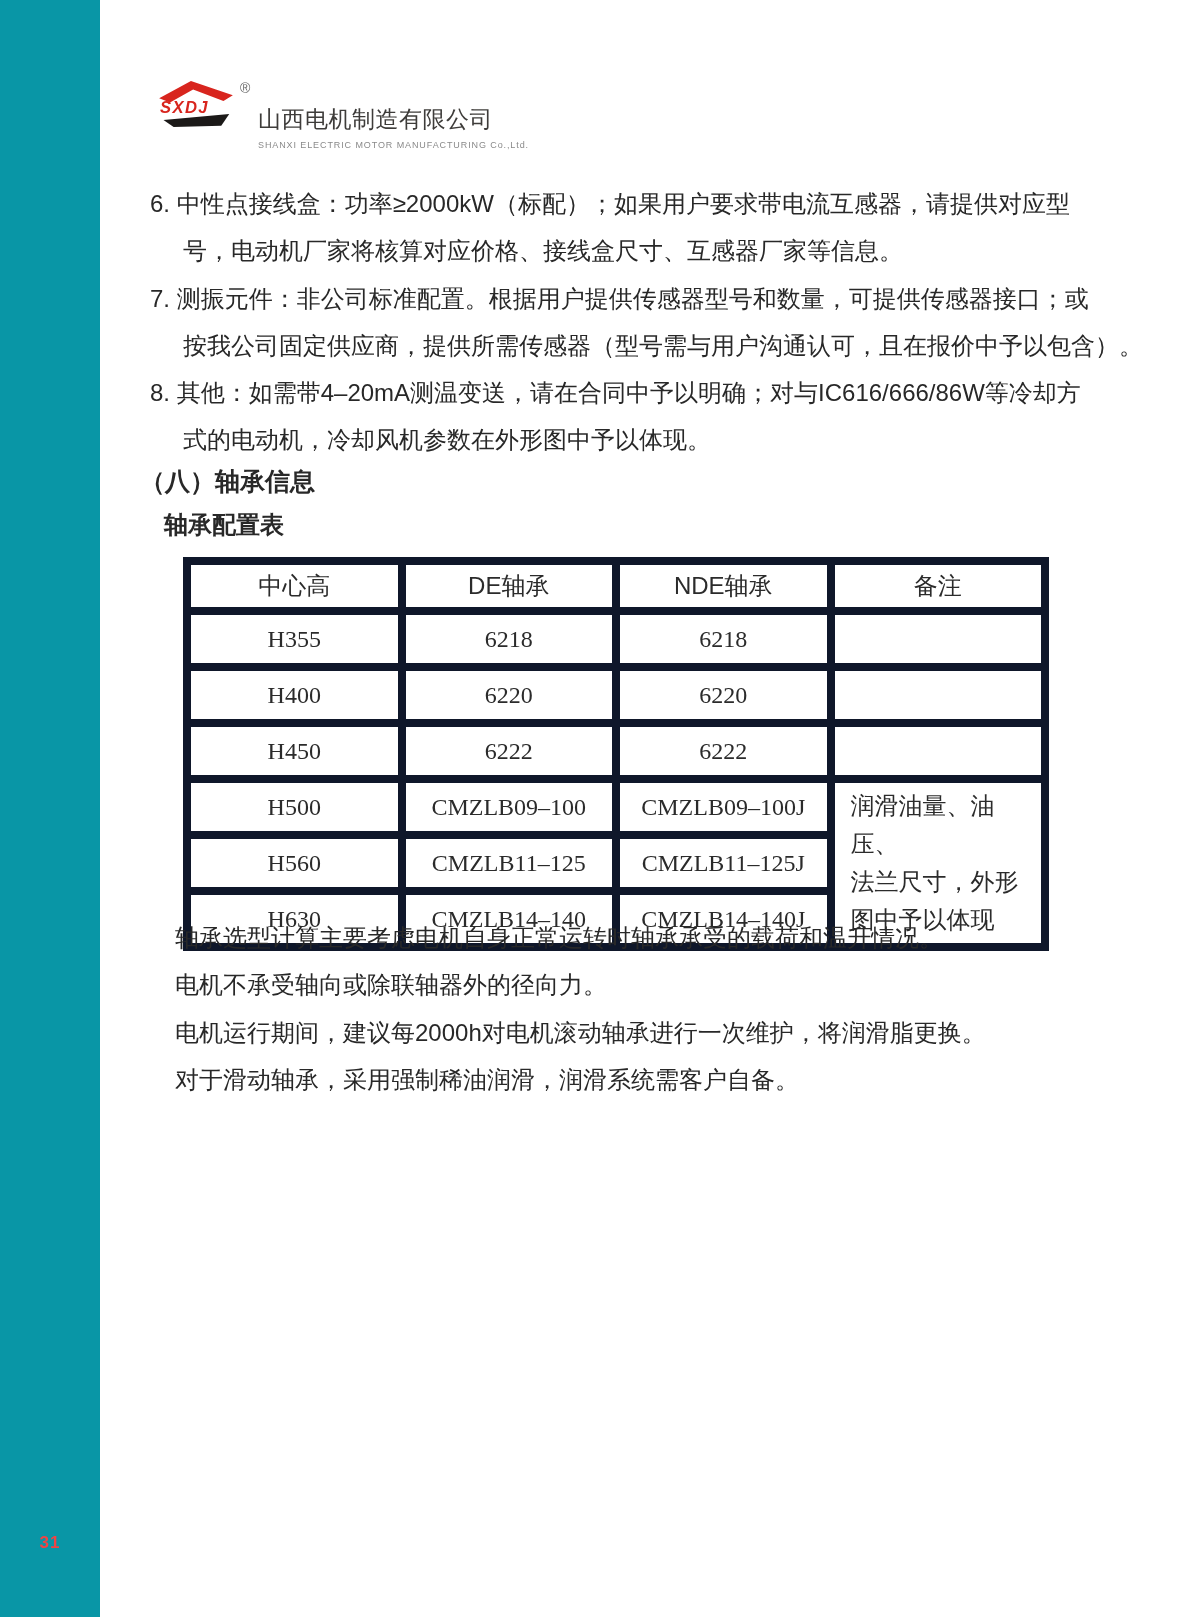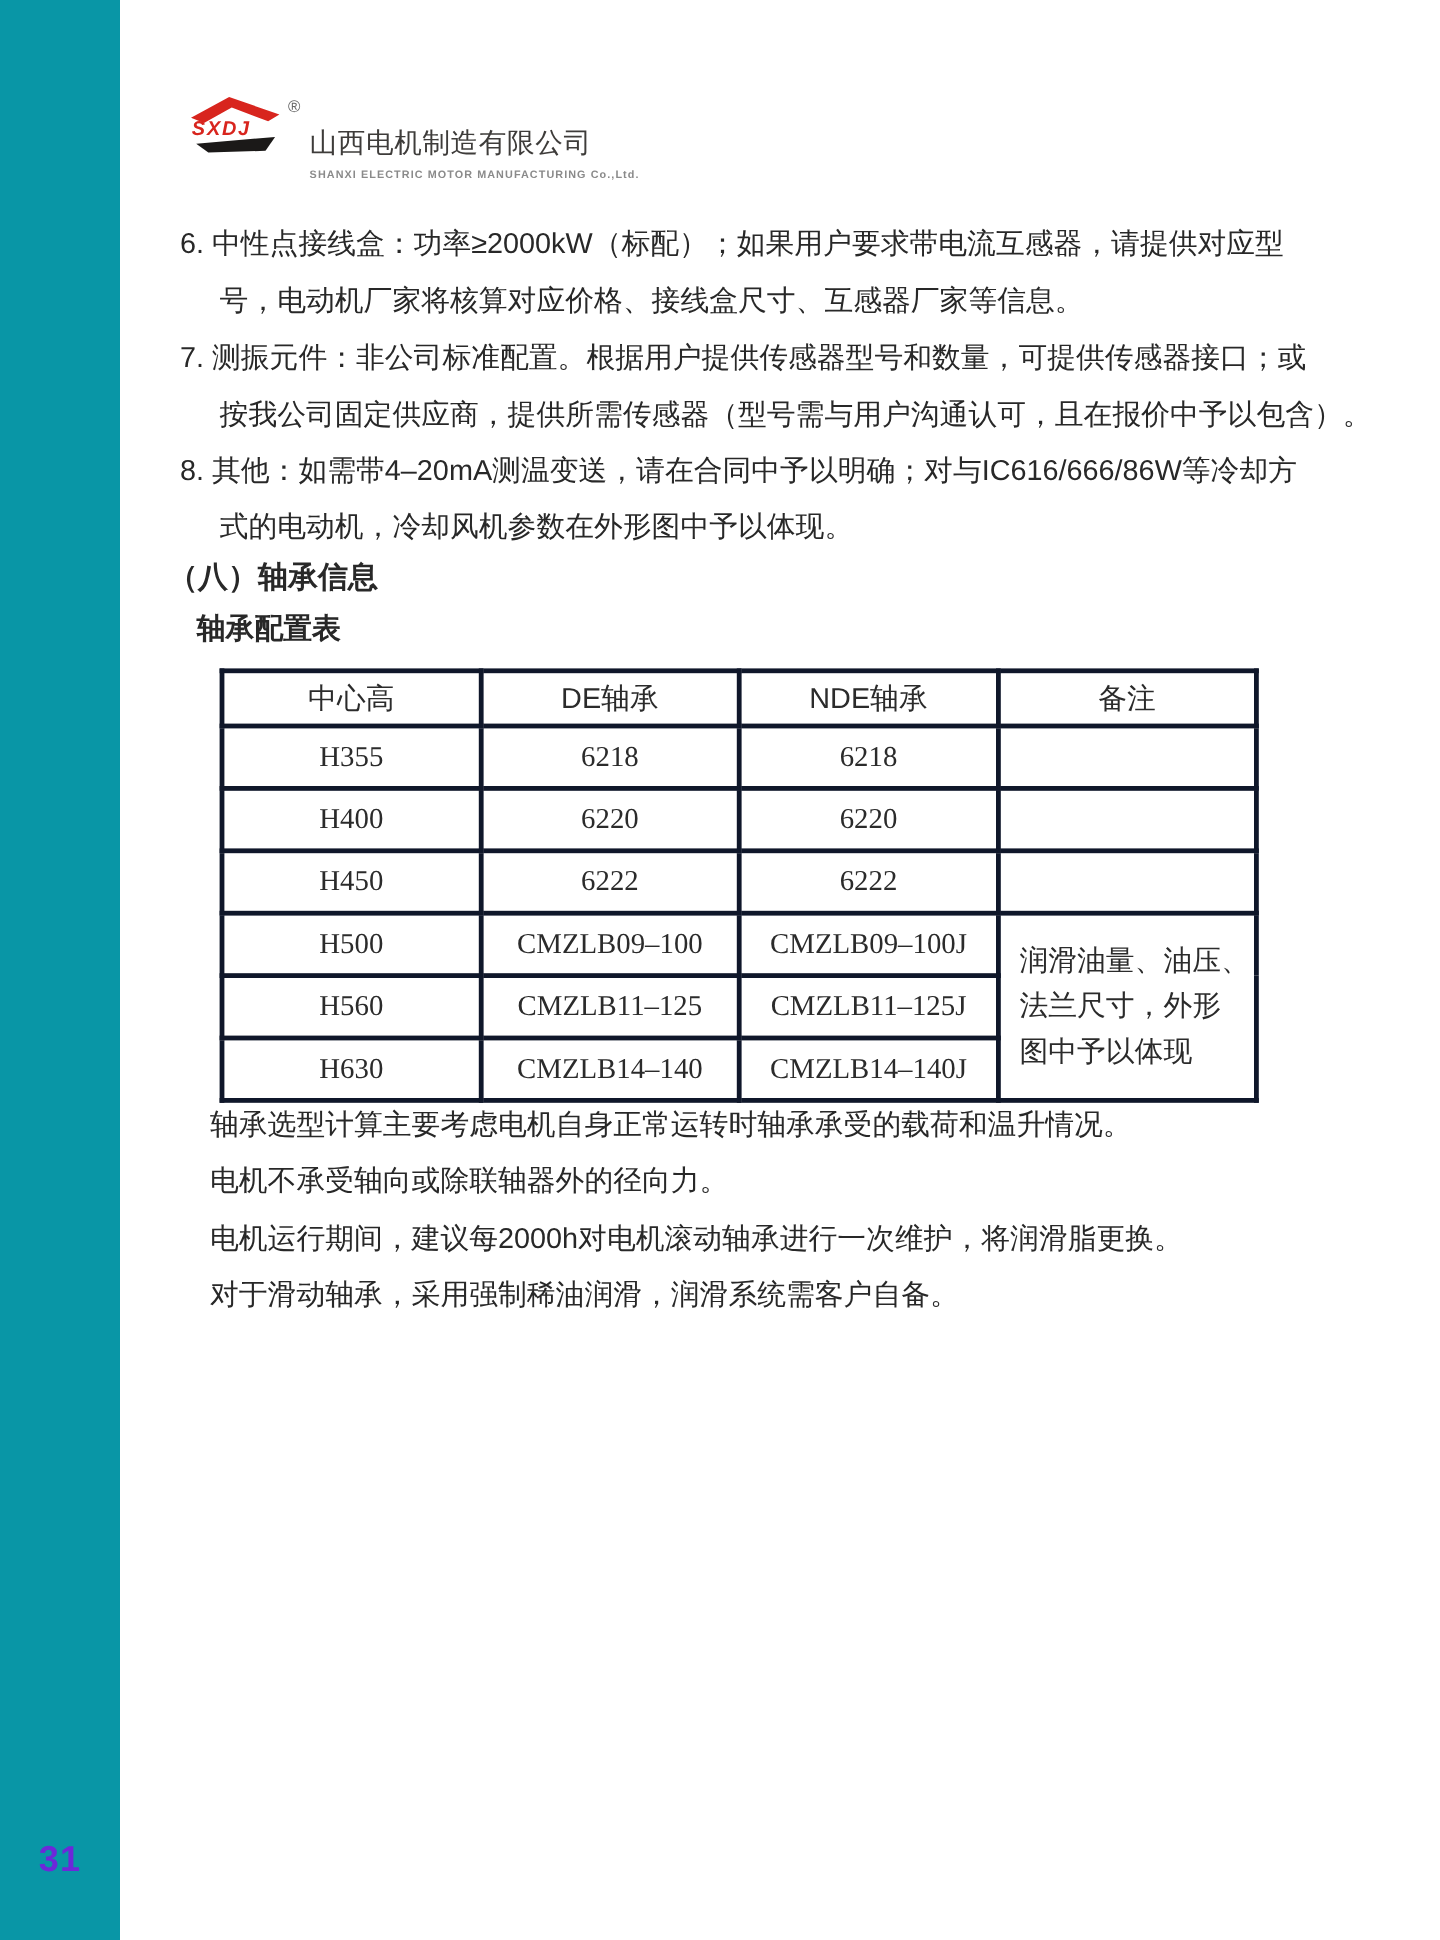--- a/index.html
+++ b/index.html
@@ -6,43 +6,43 @@
   body{
     width:1200px;height:1617px;
     font-family:"Liberation Sans","DejaVu Sans",sans-serif;
     background:#ffffff;color:#282828;
   }
   .page{position:relative;width:1200px;height:1617px;background:#ffffff;overflow:hidden;}
 
   
   .accent-bar{position:absolute;left:0;top:0;width:100px;height:1617px;background:#0996A6;}
   .page-num{position:absolute;left:0;top:1533px;width:100px;text-align:center;
-    color:#6d28d9;font-weight:bold;font-size:30px;letter-spacing:1px;}
+    color:#ef4444;font-weight:bold;font-size:17px;letter-spacing:1px;}
 
   
   .logo-wrap{position:absolute;left:156px;top:78px;height:56px;}
   .logo-mark{position:absolute;left:0;top:0;}
   .reg-mark{position:absolute;left:84px;top:2px;font-size:14px;color:#666;}
   .company{position:absolute;left:102px;top:6px;white-space:nowrap;}
   .company-cn{font-size:23px;color:#3e3c3a;letter-spacing:0.5px;margin-top:20px;}
-  .company-en{font-size:9px;color:#8a8a8a;letter-spacing:0.9px;margin-top:5px;font-weight:bold;}
+  .company-en{font-size:9px;color:#8a8a8a;letter-spacing:0.9px;margin-top:5px;}
 
   
   .tline{position:absolute;font-size:24px;line-height:1.25;white-space:nowrap;color:#282828;}
   .l-num{left:150px;}
   .l-wrap{left:183px;}
   .heading{left:140px;font-weight:bold;font-size:25px;}
   .caption{left:164px;font-weight:bold;}
   .note{left:175px;}
 
   
   .btable{position:absolute;left:183px;top:557px;width:866px;
     border-collapse:collapse;table-layout:fixed;font-size:24px;color:#2b2b2b;}
   .btable th,.btable td{
-    border:4px solid #0f172a;text-align:center;font-weight:normal;
+    border:8px solid #0f172a;text-align:center;font-weight:normal;
     padding:0;overflow:hidden;}
   .btable th{height:42px;}
   .btable td{height:48px;font-family:Liberation Serif, serif;}
   .btable td.remark{
     text-align:left;vertical-align:middle;padding-left:16px;line-height:38px;font-size:24px;}
 </style>
 </head>
 <body>
 
 <div class="page">

